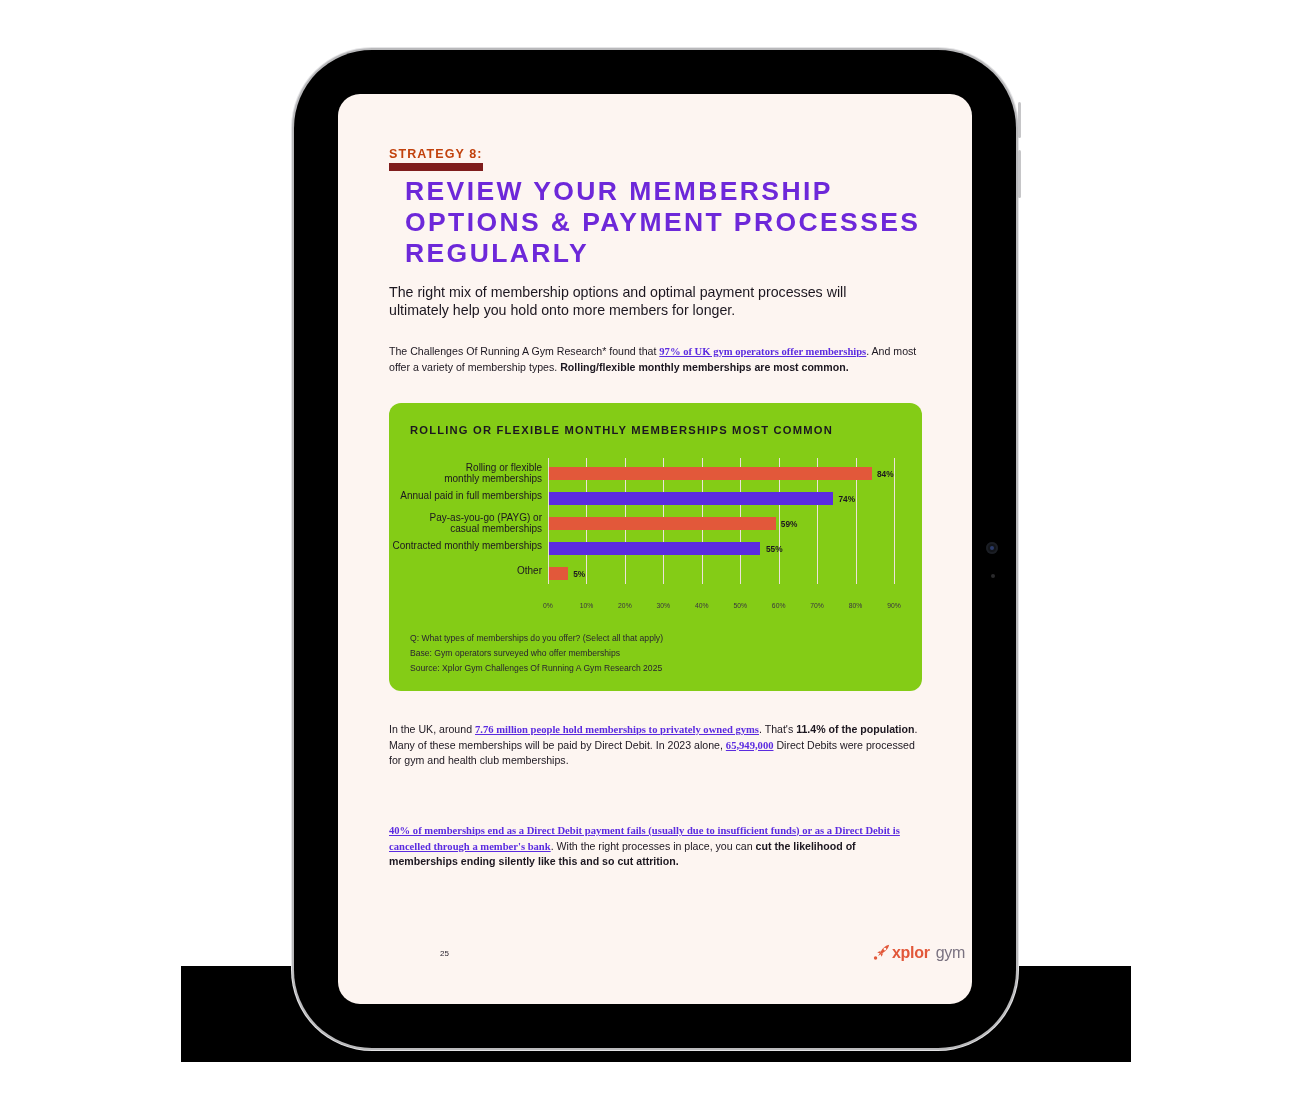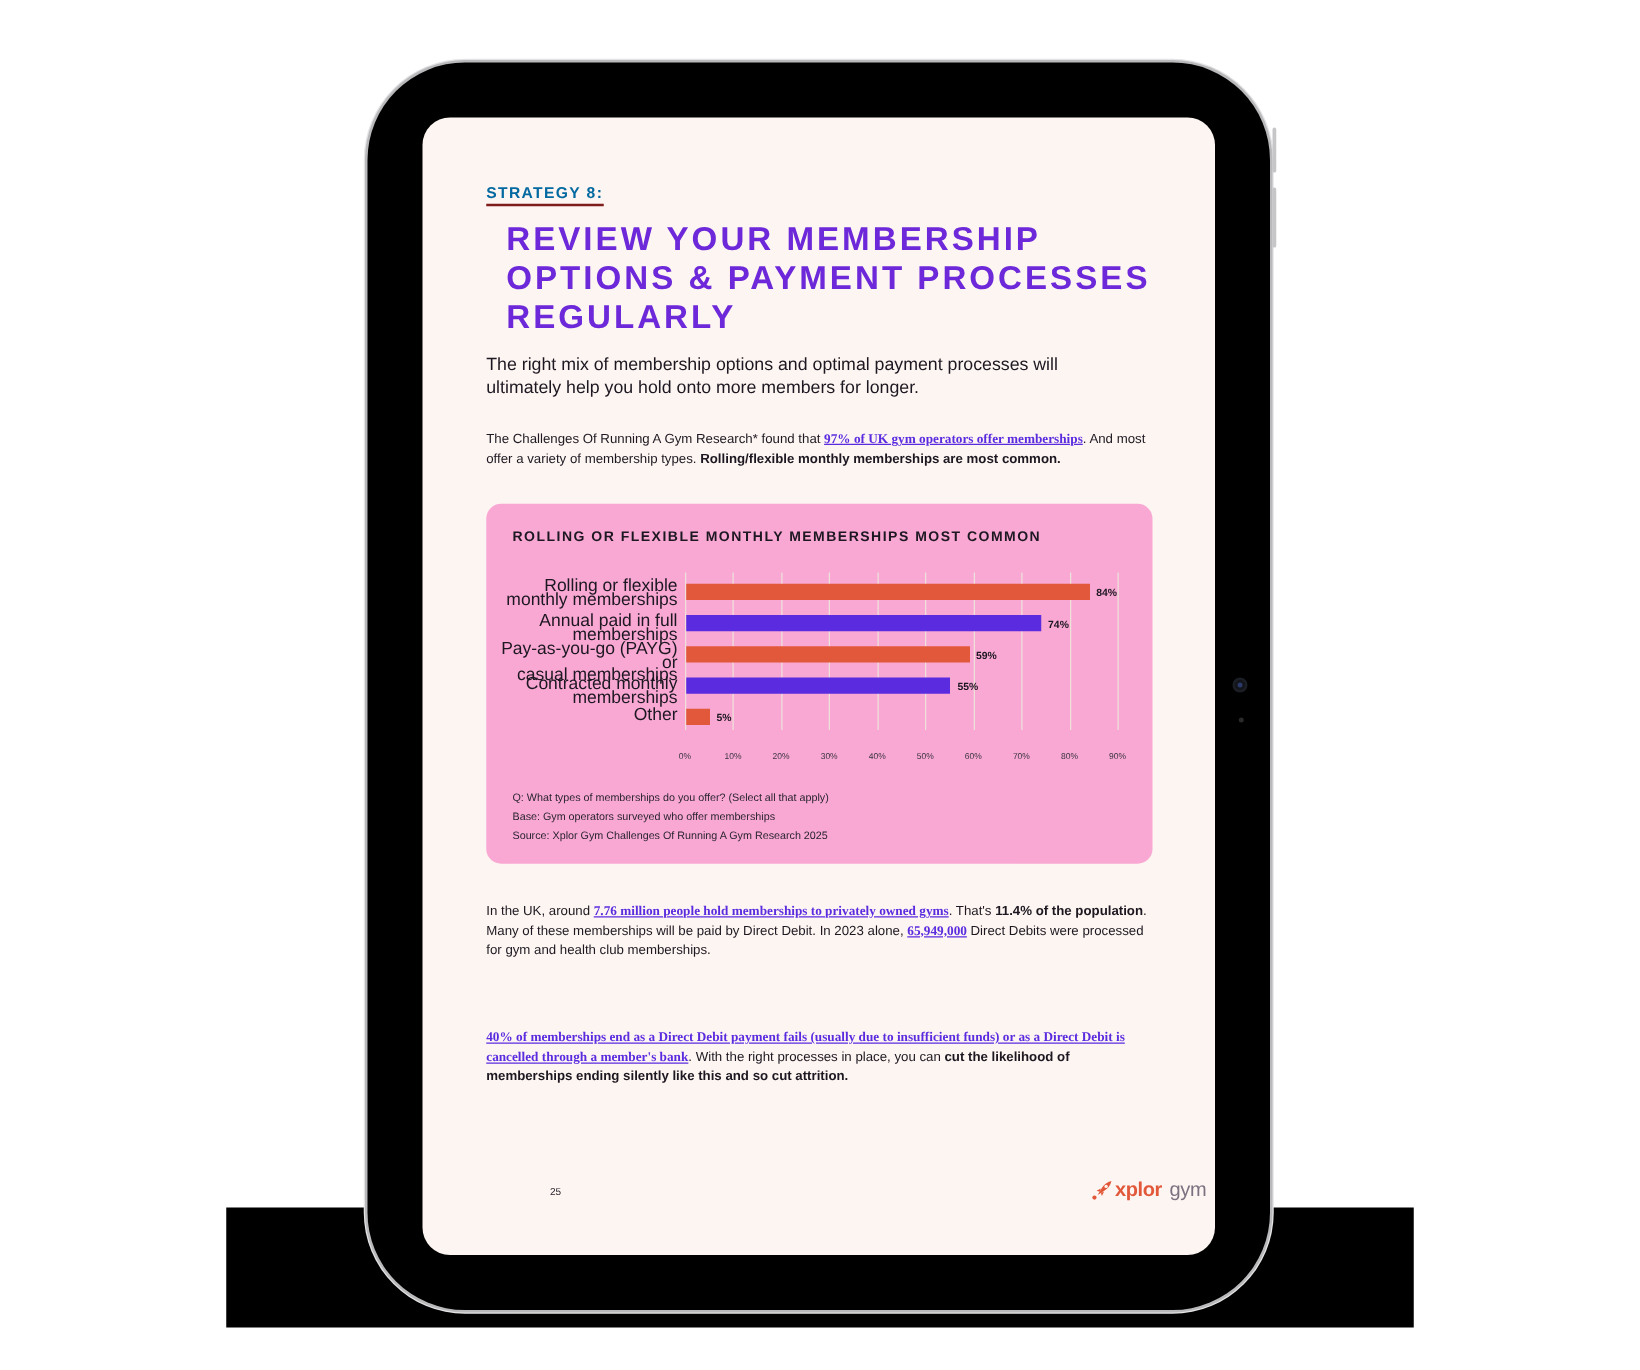--- a/index.html
+++ b/index.html
@@ -24,51 +24,51 @@
     .sensor { position: absolute; left: 697px; top: 524px; width: 4px; height: 4px; border-radius: 50%; background: #2a2a2c; }
 
     .screen {
       position: absolute; left: 338px; top: 94px; width: 634px; height: 910px;
       background: #fdf5f1; border-radius: 22px; overflow: hidden;
     }
     .page { position: absolute; left: 51px; top: 0; width: 534px; }
 
     .eyebrow {
       position: absolute; top: 53px; left: 0;
-      font-size: 12.5px; font-weight: 700; letter-spacing: 1.1px; color: #0369a1;
-      border-bottom: 2px solid #7f1d1d; padding-bottom: 2px;
+      font-size: 12.5px; font-weight: 700; letter-spacing: 1.1px; color: #c2410c;
+      border-bottom: 8px solid #7f1d1d; padding-bottom: 2px;
     }
     .title {
       position: absolute; top: 82px; left: 16px; width: 540px;
       font-size: 26.5px; line-height: 31px; font-weight: 700; letter-spacing: 2.4px;
       color: #6d28d9;
     }
     .lead { position: absolute; top: 189px; left: 0; width: 520px; font-size: 14.2px; line-height: 18px; color: #1c1720; }
     .para { position: absolute; left: 0; width: 534px; font-size: 10.6px; line-height: 14.5px; color: #1c1720; }
     .para.p1 { top: 250px; }
     .para.p2 { top: 628px; }
     .para.p3 { top: 681px; margin-top: 48px; }
     .link { color: #5b2be0; text-decoration: underline; font-weight: 700; text-underline-offset: 1px; font-family: Liberation Serif, serif; }
     .strong { font-weight: 700; }
 
     .card {
       position: absolute; left: 0; top: 309px; width: 533px; height: 288px;
-      background: #f9a8d4; border-radius: 12px;
+      background: #84cc16; border-radius: 12px;
     }
     .card-title {
       position: absolute; left: 21px; top: 21px;
       font-size: 11.2px; font-weight: 700; letter-spacing: 1.2px; color: #1c1720;
     }
     .plot { position: absolute; left: 159px; top: 55px; width: 350px; height: 130px; }
     .grid { position: absolute; top: 0; height: 126px; width: 1px; background: #ede1da; }
     .bar { position: absolute; height: 13px; left: 1px; }
     .bar-val { position: absolute; font-size: 8.3px; font-weight: 700; color: #1c1720; }
     .cat {
       position: absolute; right: 384px; width: 150px; text-align: right;
-      font-size: 14px; line-height: 10.5px; color: #1c1720;
+      font-size: 10px; line-height: 10.5px; color: #1c1720;
     }
     .tick { position: absolute; top: 144px; font-size: 6.8px; color: #3a3440; transform: translateX(-50%); }
     .notes { position: absolute; left: 21px; top: 228px; font-size: 8.6px; line-height: 15px; color: #2a2430; }
 
     .page-num { position: absolute; left: 51px; top: 855px; font-size: 8px; color: #2a2430; }
     .logo { position: absolute; left: 484px; top: 850px; display: flex; align-items: flex-start; gap: 2px; }
     .logo-mark { width: 17px; height: 17px; }
     .logo-xplor { font-size: 16px; font-weight: 700; color: #e2583a; letter-spacing: -0.3px; }
     .logo-gym { font-size: 16px; color: #7a7280; margin-left: 4px; letter-spacing: -0.3px; }
   </style>

